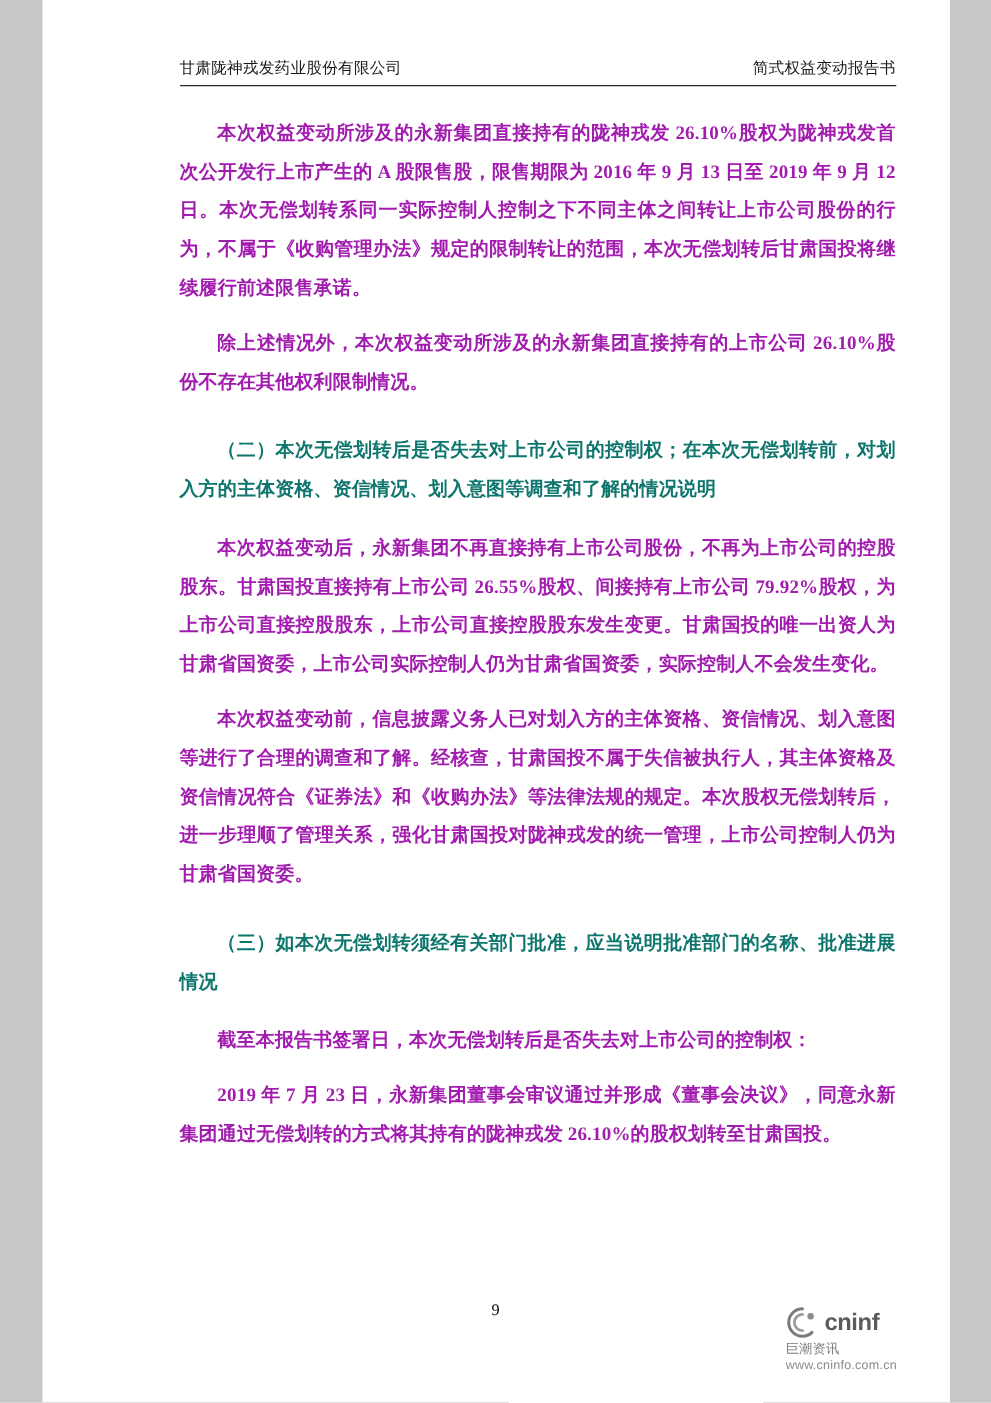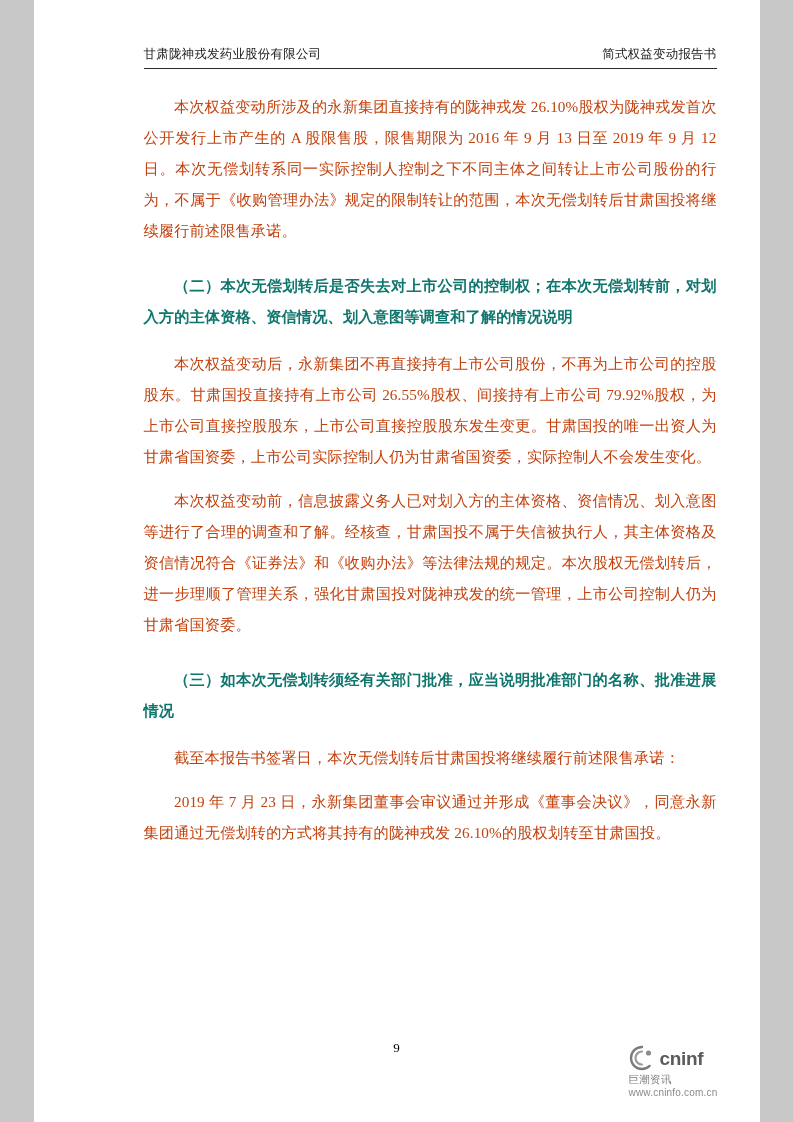--- a/index.html
+++ b/index.html
@@ -38,25 +38,26 @@
   .header-left, .header-right {
     white-space: nowrap;
   }
   .body-block {
     margin-top: 22px;
   }
   p.para {
     margin: 0 0 0 0;
     font-size: 15.2px;
     line-height: 31px;
-    color: #c2410c;
+    color: #a21caf;
     text-align: justify;
     text-justify: inter-ideograph;
     text-indent: 2em;
     letter-spacing: 0.15px;
+    font-weight: bold;
   }
   p.para + p.para {
     margin-top: 13px;
   }
   p.heading {
     margin: 24px 0 0 0;
     font-size: 15.2px;
     line-height: 31px;
     color: #0f766e;
     font-weight: bold;
@@ -124,25 +125,26 @@
 
   <div class="content">
 
     <div class="header">
       <span class="header-left">甘肃陇神戎发药业股份有限公司</span>
       <span class="header-right">简式权益变动报告书</span>
     </div>
 
     <div class="body-block">
       <p class="para">本次权益变动所涉及的永新集团直接持有的陇神戎发 26.10%股权为陇神戎发首次公开发行上市产生的 A 股限售股，限售期限为 2016 年 9 月 13 日至 2019 年 9 月 12 日。本次无偿划转系同一实际控制人控制之下不同主体之间转让上市公司股份的行为，不属于《收购管理办法》规定的限制转让的范围，本次无偿划转后甘肃国投将继续履行前述限售承诺。</p>
+      <p class="para">除上述情况外，本次权益变动所涉及的永新集团直接持有的上市公司 26.10%股份不存在其他权利限制情况。</p>
       <p class="heading">（二）本次无偿划转后是否失去对上市公司的控制权；在本次无偿划转前，对划入方的主体资格、资信情况、划入意图等调查和了解的情况说明</p>
       <p class="para">本次权益变动后，永新集团不再直接持有上市公司股份，不再为上市公司的控股股东。甘肃国投直接持有上市公司 26.55%股权、间接持有上市公司 79.92%股权，为上市公司直接控股股东，上市公司直接控股股东发生变更。甘肃国投的唯一出资人为甘肃省国资委，上市公司实际控制人仍为甘肃省国资委，实际控制人不会发生变化。</p>
       <p class="para">本次权益变动前，信息披露义务人已对划入方的主体资格、资信情况、划入意图等进行了合理的调查和了解。经核查，甘肃国投不属于失信被执行人，其主体资格及资信情况符合《证券法》和《收购办法》等法律法规的规定。本次股权无偿划转后，进一步理顺了管理关系，强化甘肃国投对陇神戎发的统一管理，上市公司控制人仍为甘肃省国资委。</p>
       <p class="heading">（三）如本次无偿划转须经有关部门批准，应当说明批准部门的名称、批准进展情况</p>
-      <p class="para">截至本报告书签署日，本次无偿划转后甘肃国投将继续履行前述限售承诺：</p>
+      <p class="para">截至本报告书签署日，本次无偿划转后是否失去对上市公司的控制权：</p>
       <p class="para">2019 年 7 月 23 日，永新集团董事会审议通过并形成《董事会决议》，同意永新集团通过无偿划转的方式将其持有的陇神戎发 26.10%的股权划转至甘肃国投。</p>
     </div>
 
   </div>
 
   <div class="page-number">9</div>
 
   <div class="footer-logo">
     <div class="logo-row">
       <svg class="logo-mark" viewBox="0 0 26 26">

